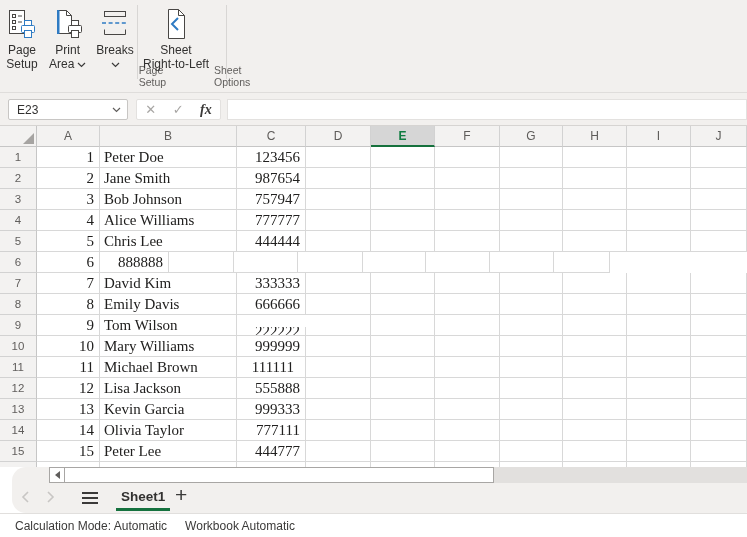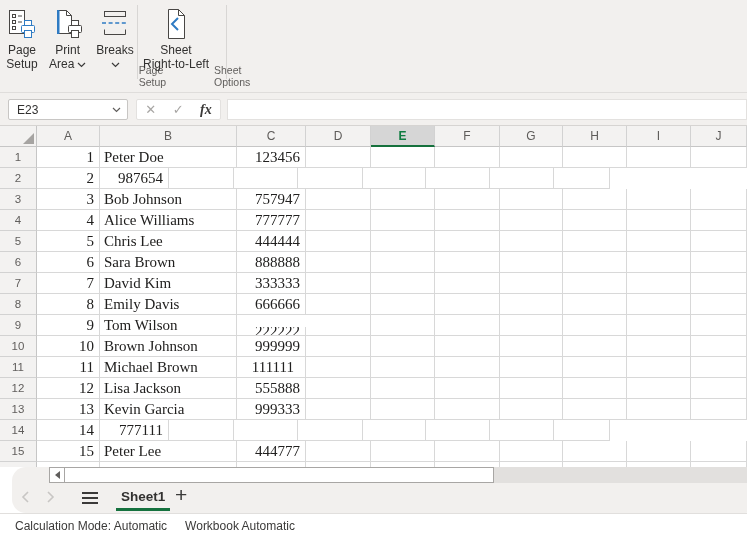--- a/index.html
+++ b/index.html
@@ -222,20 +222,21 @@
         <div class="cell" style="width: 64px;"></div>
         <div class="cell" style="width: 65px;"></div>
         <div class="cell" style="width: 63px;"></div>
         <div class="cell" style="width: 64px;"></div>
         <div class="cell" style="width: 64px;"></div>
         <div class="cell" style="width: 56px;"></div>
       </div>
       <div class="grow">
         <div class="rowh">2</div>
         <div class="cell right" style="width: 63px;">2</div>
+        <div class="cell left" style="width: 137px;">Jane Smith</div>
         <div class="cell right" style="width: 69px;">987654</div>
         <div class="cell" style="width: 65px;"></div>
         <div class="cell" style="width: 64px;"></div>
         <div class="cell" style="width: 65px;"></div>
         <div class="cell" style="width: 63px;"></div>
         <div class="cell" style="width: 64px;"></div>
         <div class="cell" style="width: 64px;"></div>
         <div class="cell" style="width: 56px;"></div>
       </div>
       <div class="grow">
@@ -273,21 +274,20 @@
         <div class="cell" style="width: 64px;"></div>
         <div class="cell" style="width: 65px;"></div>
         <div class="cell" style="width: 63px;"></div>
         <div class="cell" style="width: 64px;"></div>
         <div class="cell" style="width: 64px;"></div>
         <div class="cell" style="width: 56px;"></div>
       </div>
       <div class="grow">
         <div class="rowh">6</div>
         <div class="cell right" style="width: 63px;">6</div>
-        <div class="cell left" style="width: 137px;">Sara Brown</div>
         <div class="cell right" style="width: 69px;">888888</div>
         <div class="cell" style="width: 65px;"></div>
         <div class="cell" style="width: 64px;"></div>
         <div class="cell" style="width: 65px;"></div>
         <div class="cell" style="width: 63px;"></div>
         <div class="cell" style="width: 64px;"></div>
         <div class="cell" style="width: 64px;"></div>
         <div class="cell" style="width: 56px;"></div>
       </div>
       <div class="grow">
@@ -325,21 +325,21 @@
         <div class="cell" style="width: 64px;"></div>
         <div class="cell" style="width: 65px;"></div>
         <div class="cell" style="width: 63px;"></div>
         <div class="cell" style="width: 64px;"></div>
         <div class="cell" style="width: 64px;"></div>
         <div class="cell" style="width: 56px;"></div>
       </div>
       <div class="grow">
         <div class="rowh">10</div>
         <div class="cell right" style="width: 63px;">10</div>
-        <div class="cell left" style="width: 137px;">Brown Johnson</div>
+        <div class="cell left" style="width: 137px;">Mary Williams</div>
         <div class="cell right" style="width: 69px;">999999</div>
         <div class="cell" style="width: 65px;"></div>
         <div class="cell" style="width: 64px;"></div>
         <div class="cell" style="width: 65px;"></div>
         <div class="cell" style="width: 63px;"></div>
         <div class="cell" style="width: 64px;"></div>
         <div class="cell" style="width: 64px;"></div>
         <div class="cell" style="width: 56px;"></div>
       </div>
       <div class="grow">
@@ -377,20 +377,21 @@
         <div class="cell" style="width: 64px;"></div>
         <div class="cell" style="width: 65px;"></div>
         <div class="cell" style="width: 63px;"></div>
         <div class="cell" style="width: 64px;"></div>
         <div class="cell" style="width: 64px;"></div>
         <div class="cell" style="width: 56px;"></div>
       </div>
       <div class="grow">
         <div class="rowh">14</div>
         <div class="cell right" style="width: 63px;">14</div>
+        <div class="cell left" style="width: 137px;">Olivia Taylor</div>
         <div class="cell right" style="width: 69px;">777111</div>
         <div class="cell" style="width: 65px;"></div>
         <div class="cell" style="width: 64px;"></div>
         <div class="cell" style="width: 65px;"></div>
         <div class="cell" style="width: 63px;"></div>
         <div class="cell" style="width: 64px;"></div>
         <div class="cell" style="width: 64px;"></div>
         <div class="cell" style="width: 56px;"></div>
       </div>
       <div class="grow">

